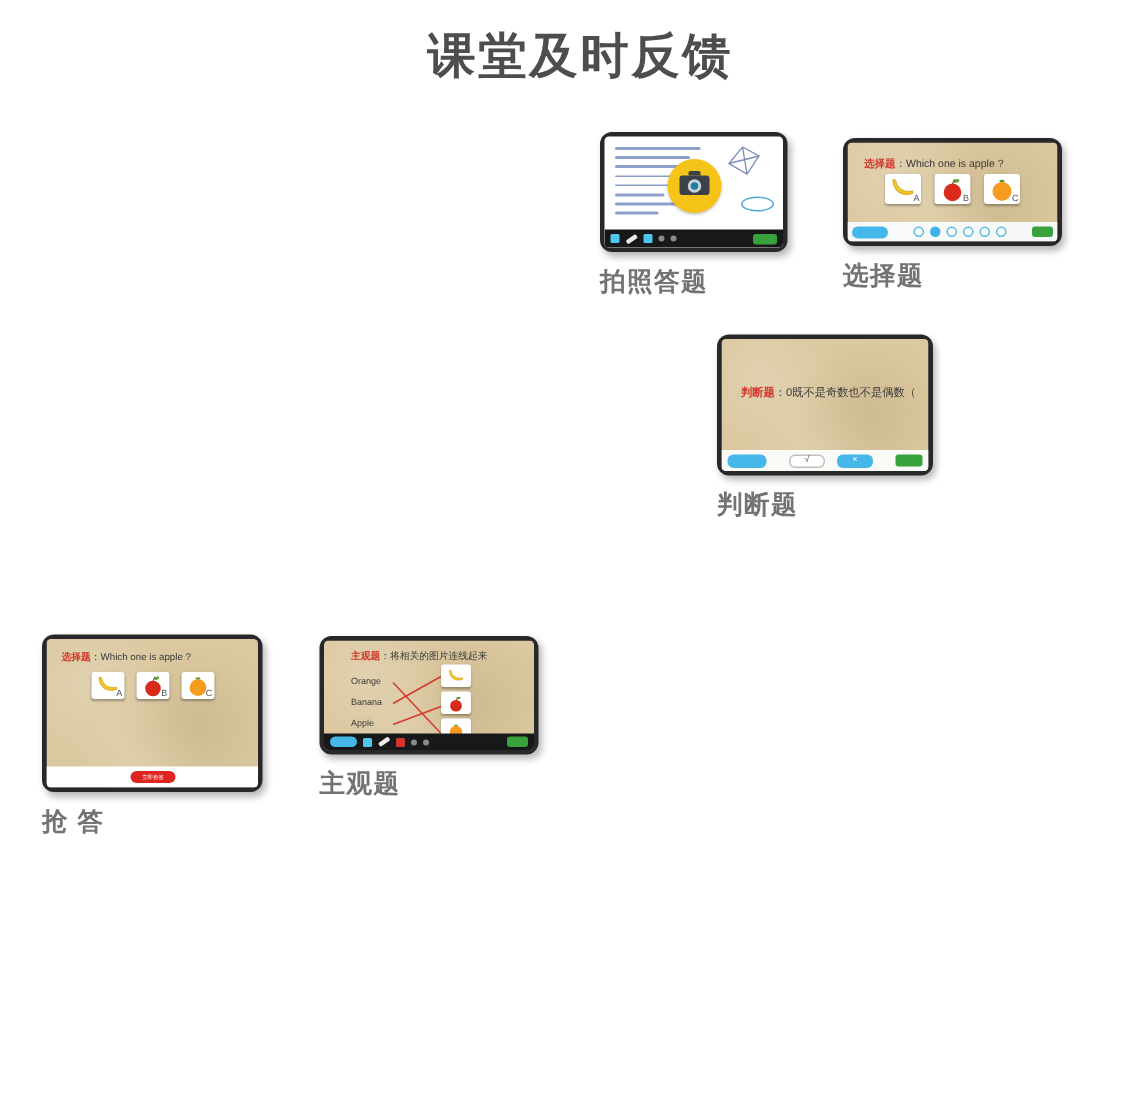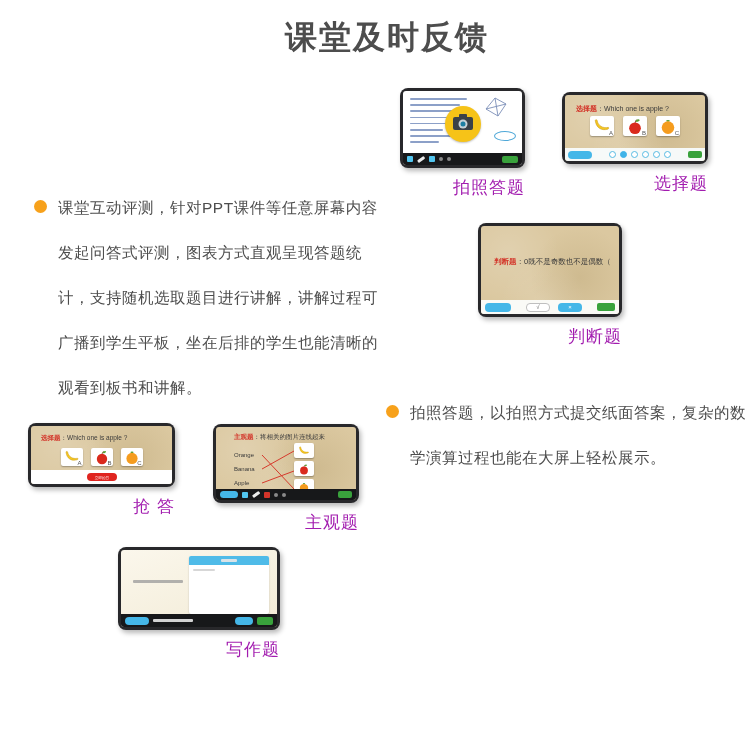--- a/index.html
+++ b/index.html
@@ -18,22 +18,22 @@
   .b-l2{left:58px;top:185px;width:334px;}
   .b-r1{left:410px;top:390px;width:338px;}
   .b-r2{left:410px;top:475px;width:338px;}
   .b-r3{left:410px;top:602px;width:338px;}
 
   
   .tablet{position:absolute;}
   .frame{width:100%;height:100%;background:#28282b;border-radius:8px;padding:3px;box-sizing:border-box;
          box-shadow:2px 3px 5px rgba(0,0,0,.28);}
   .screen{position:relative;width:100%;height:100%;border-radius:3px;overflow:hidden;}
-  .caption{position:absolute;top:calc(100% + 8px);left:0;width:100%;text-align:right;
-           font-size:17px;color:#a21caf;letter-spacing:1px;}
+  .caption{position:absolute;top:calc(100% + 8px);left:0;width:100%;text-align:left;
+           font-size:17px;color:#737373;letter-spacing:1px;font-weight:bold;}
 
   .paper{background-color:#DBC8A0;
     background-image:radial-gradient(circle at 20% 30%,rgba(255,255,255,.16),transparent 40%),
                      radial-gradient(circle at 72% 58%,rgba(150,125,70,.18),transparent 45%),
                      radial-gradient(circle at 45% 85%,rgba(255,255,255,.13),transparent 40%);}
 
   .qline{position:absolute;white-space:nowrap;font-size:7px;color:#3a3a3a;}
   .qline .tag{color:#D3372B;font-weight:bold;}
 
   
@@ -102,29 +102,21 @@
   .panel-head{height:9px;background:#4FBBE8;border-radius:2px 2px 0 0;display:flex;align-items:center;justify-content:center;}
   .panel-body{position:relative;}
 </style>
 </head>
 <body>
 
 <div class="page">
 
   <h1 class="title">课堂及时反馈</h1>
 
-  <div class="bullet b-l2">
-    <span class="dot"></span>
-    <div class="txt">课堂互动评测，针对PPT课件等任意屏幕内容发起问答式评测，图表方式直观呈现答题统计，支持随机选取题目进行讲解，讲解过程可广播到学生平板，坐在后排的学生也能清晰的观看到板书和讲解。</div>
-  </div>
-
-  <div class="bullet b-r1">
-    <span class="dot"></span>
-    <div class="txt">拍照答题，以拍照方式提交纸面答案，复杂的数学演算过程也能在大屏上轻松展示。</div>
-  </div>
+
 
   <figure class="tablet" style="left:400px;top:88px;width:125px;height:80px;margin:0;">
     <div class="frame">
       <div class="screen photo-screen">
         <div class="hw">
           <i style="width:92%"></i>
             <i style="width:80%"></i>
             <i style="width:86%"></i>
           <i style="width:64%"></i>
             <i style="width:74%"></i>
@@ -213,21 +205,21 @@
             <span class="pill white mark" style="width:24px;height:9px;color:#555;">√</span>
             <span class="pill blue mark" style="width:24px;height:9px;color:#fff;">×</span>
           </span>
           <span class="pill green" style="width:18px;height:8px;"></span>
         </div>
       </div>
     </div>
     <figcaption class="caption">判断题</figcaption>
   </figure>
 
-  <figure class="tablet" style="left:28px;top:423px;width:147px;height:64px;margin:0;">
+  <figure class="tablet" style="left:28px;top:423px;width:147px;height:105px;margin:0;">
     <div class="frame">
       <div class="screen paper">
         <div class="qline" style="left:10px;top:8px;font-size:6.5px;">
           <span class="tag">选择题</span><span>：Which one is apple ?</span>
         </div>
         <div class="fruits" style="left:50%;top:22px;transform:translateX(-50%);gap:8px;">
           <div class="card" style="width:22px;height:18px;">
             <svg width="16" height="16" viewBox="0 0 20 20">
               <path d="M2.5 4 C3.5 12 9 15.5 16.5 13.5 C17.5 13.2 17.8 11.8 17 11.5 C11 13 5.5 9.5 4.6 3.8 C4.4 2.6 2.4 2.8 2.5 4 Z" fill="#F5C722" stroke="#C9960E" stroke-width=".6"></path>
             </svg>
@@ -301,37 +293,14 @@
           <span class="dot-ic"></span>
           <span class="dot-ic"></span>
           <span class="spacer"></span>
           <span class="pill green" style="width:14px;height:7px;"></span>
         </div>
       </div>
     </div>
     <figcaption class="caption">主观题</figcaption>
   </figure>
 
-  <figure class="tablet" style="left:118px;top:547px;width:162px;height:83px;margin:0;">
-    <div class="frame">
-      <div class="screen writing-screen">
-        <div class="ghost" style="position:absolute;left:12px;top:30px;width:50px;"></div>
-        <div class="panel">
-          <div class="panel-head">
-            <span class="ghost light" style="width:16px;height:2.5px;"></span>
-          </div>
-          <div class="panel-body">
-            <span class="ghost" style="position:absolute;left:4px;top:4px;width:22px;height:2px;opacity:.4;"></span>
-          </div>
-        </div>
-        <div class="black-bar" style="height:13px;">
-          <span class="pill blue" style="width:24px;height:8px;"></span>
-          <span class="ghost light" style="width:40px;height:2.5px;"></span>
-          <span class="spacer"></span>
-          <span class="pill blue" style="width:18px;height:8px;"></span>
-          <span class="pill green" style="width:16px;height:8px;"></span>
-        </div>
-      </div>
-    </div>
-    <figcaption class="caption">写作题</figcaption>
-  </figure>
 
 </div>
 
 </body></html>

